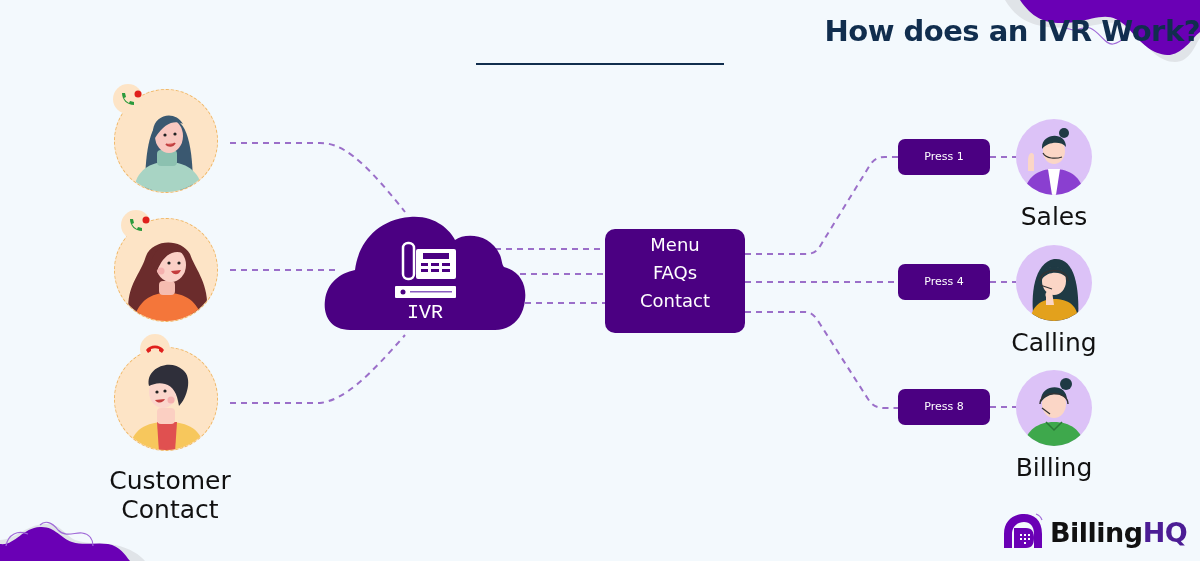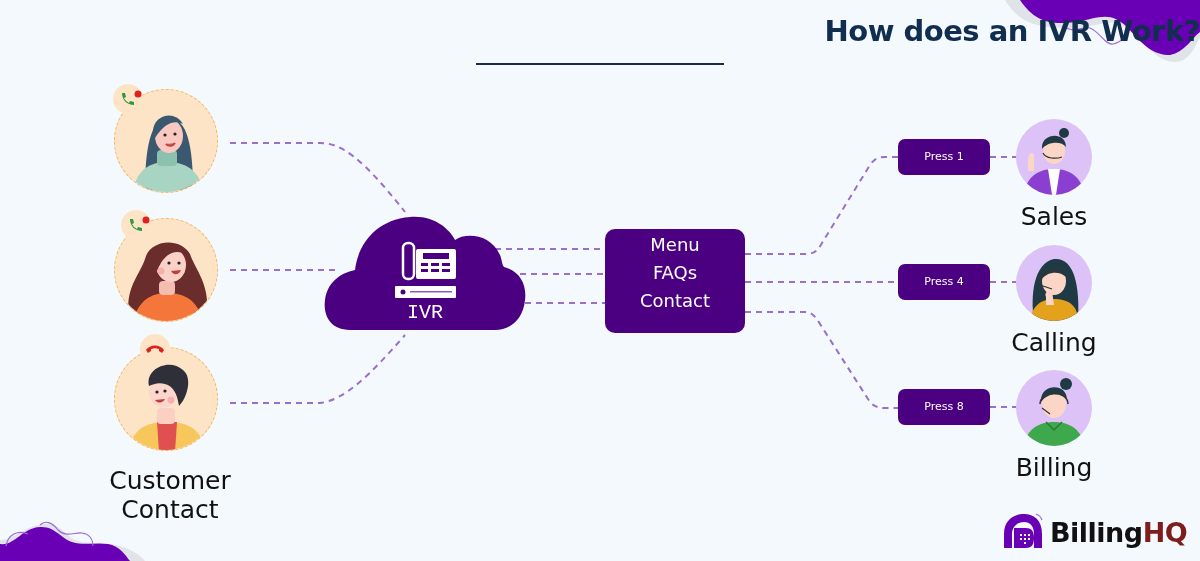--- a/index.html
+++ b/index.html
@@ -12,21 +12,21 @@
   .avatar svg{display:block;}
   .callbadge{width:30px;height:30px;border-radius:50%;background:#fde4c6;}
   .agent{width:76px;height:76px;border-radius:50%;background:#dcc2f7;overflow:hidden;}
   .agent svg{display:block;}
   .press{height:36px;width:92px;border-radius:7px;background:#4b0082;color:#fff;font-size:11px;line-height:36px;text-align:center;font-family:"DejaVu Sans",sans-serif;}
   .label{color:#111;font-size:25px;font-family:"DejaVu Sans",sans-serif;text-align:center;}
   #menu-box{left:605px;top:229px;width:140px;height:104px;border-radius:10px;background:#4b0082;color:#fff;font-family:"DejaVu Sans",sans-serif;font-size:18px;text-align:center;}
   #menu-box div{line-height:28px;}
   #ivr-text{color:#fff;font-size:20px;font-family:Liberation Mono, monospace;left:395px;top:301px;width:60px;text-align:center;}
   #logo-text{left:1050px;top:517px;font-size:27px;font-weight:bold;font-family:"DejaVu Sans",sans-serif;color:#111;letter-spacing:-0.5px;}
-  #logo-text .hq{color:#7f1d1d;}
+  #logo-text .hq{color:#4c1d95;}
 </style>
 </head>
 <body>
 
 <svg class="abs" style="left:1000px;top:0" width="200" height="70">
   <path d="M5,0 C20,25 40,28 70,28 C100,28 110,15 130,30 C150,50 160,62 175,62 C190,62 195,45 200,38 L200,0 Z" fill="#e0e4e8"></path>
   <path d="M20,0 C35,22 50,25 75,22 C100,18 110,10 128,28 C145,48 155,55 170,55 C185,52 192,38 200,32 L200,0 Z" fill="#6a00b5"></path>
   <path d="M63,26 C75,35 82,25 90,28 C100,32 105,45 113,44 C120,43 124,38 127,35" stroke="#a06ad8" stroke-width="1.2" fill="none"></path>
 </svg>
 

